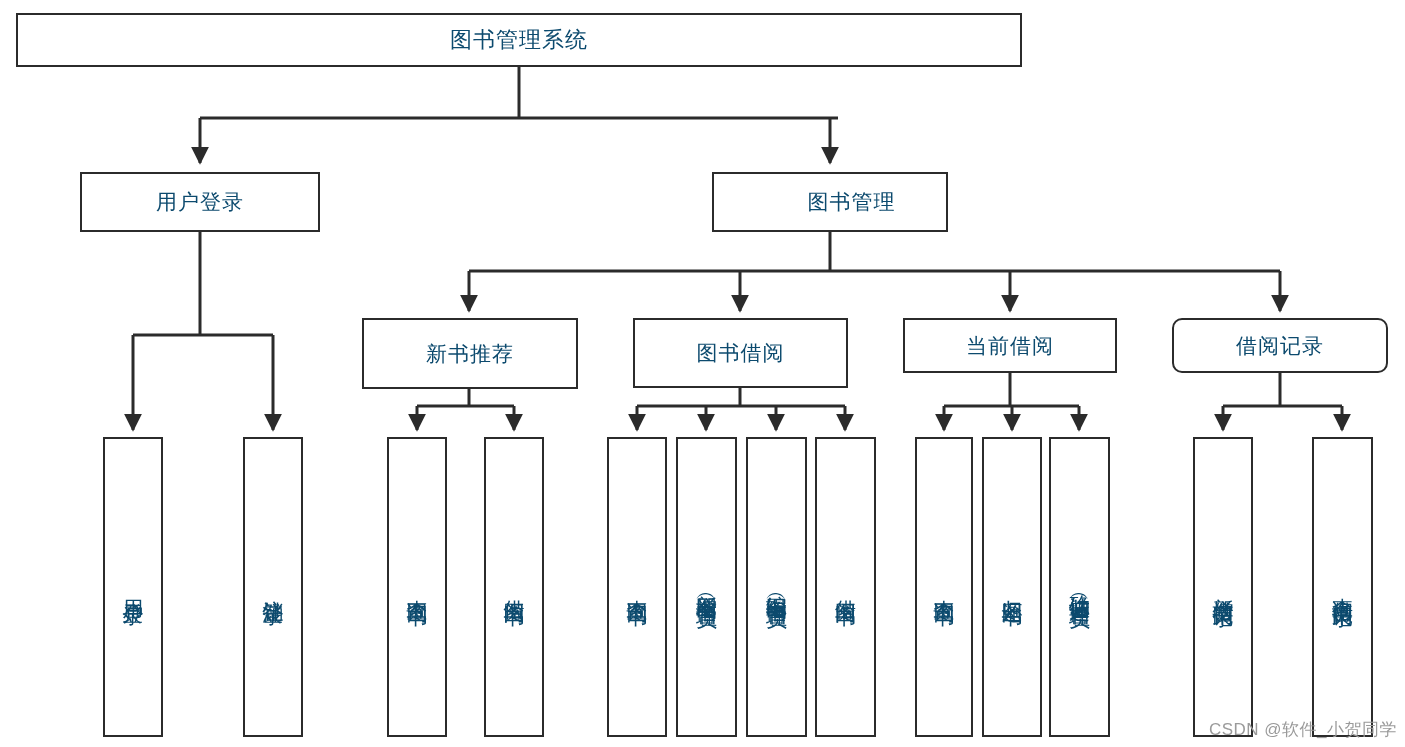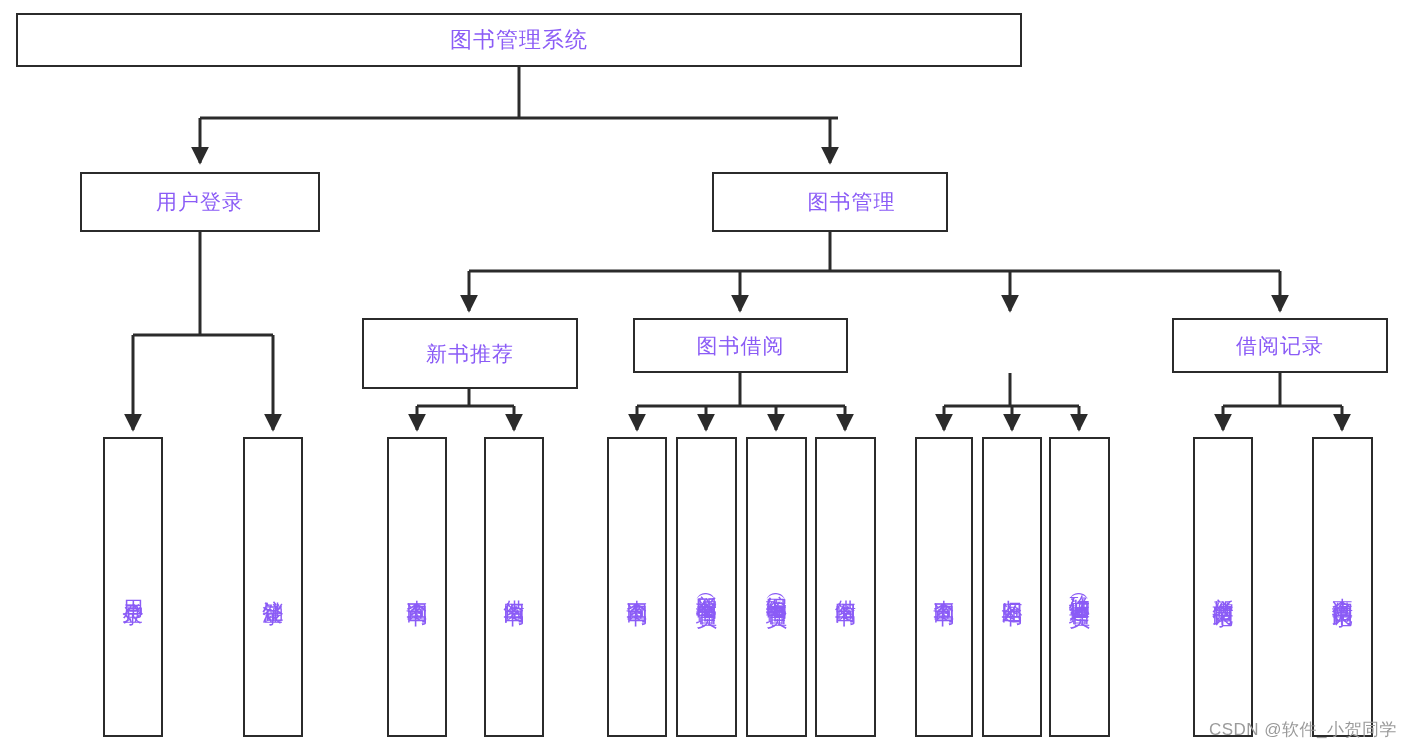--- a/index.html
+++ b/index.html
@@ -26,21 +26,21 @@
     pointer-events: none;
   }
   .node {
     position: absolute;
     box-sizing: border-box;
     border: 2px solid #2b2b2b;
     background: #ffffff;
     display: flex;
     align-items: center;
     justify-content: center;
-    color: #8b5cf6;
+    color: #0c4a6e;
   }
   .node.root {
     font-size: 22px;
   }
   .node.lvl1 {
     font-size: 21px;
   }
   .node.lvl2 {
     font-size: 21px;
   }
@@ -134,24 +134,27 @@
   <div class="node lvl1" style="left: 80px; top: 172px; width: 240px; height: 60px;">
     <span class="hlabel">用户登录</span>
   </div>
   <div class="node lvl1" style="left: 712px; top: 172px; width: 236px; height: 60px; padding-left: 43px;">
     <span class="hlabel">图书管理</span>
   </div>
 
   <div class="node lvl2" style="left: 362px; top: 318px; width: 216px; height: 71px;">
     <span class="hlabel">新书推荐</span>
   </div>
-  <div class="node lvl2" style="left: 633px; top: 318px; width: 215px; height: 55px;">
+  <div class="node lvl2" style="left: 633px; top: 318px; width: 215px; height: 70px;">
     <span class="hlabel">图书借阅</span>
   </div>
-  <div class="node lvl2" style="left: 1172px; top: 318px; width: 216px; height: 55px;">
+  <div class="node lvl2" style="left: 903px; top: 318px; width: 214px; height: 55px;">
+    <span class="hlabel">当前借阅</span>
+  </div>
+  <div class="node lvl2" style="left: 1172px; top: 318px; width: 216px; height: 55px; border-radius: 10px;">
     <span class="hlabel">借阅记录</span>
   </div>
 
   <div class="node leaf" style="left: 103px; top: 437px; width: 60px; height: 300px;">
     <span class="vlabel">用户登录</span>
   </div>
   <div class="node leaf" style="left: 243px; top: 437px; width: 60px; height: 300px;">
     <span class="vlabel">注销登录</span>
   </div>
   <div class="node leaf" style="left: 387px; top: 437px; width: 60px; height: 300px;">

